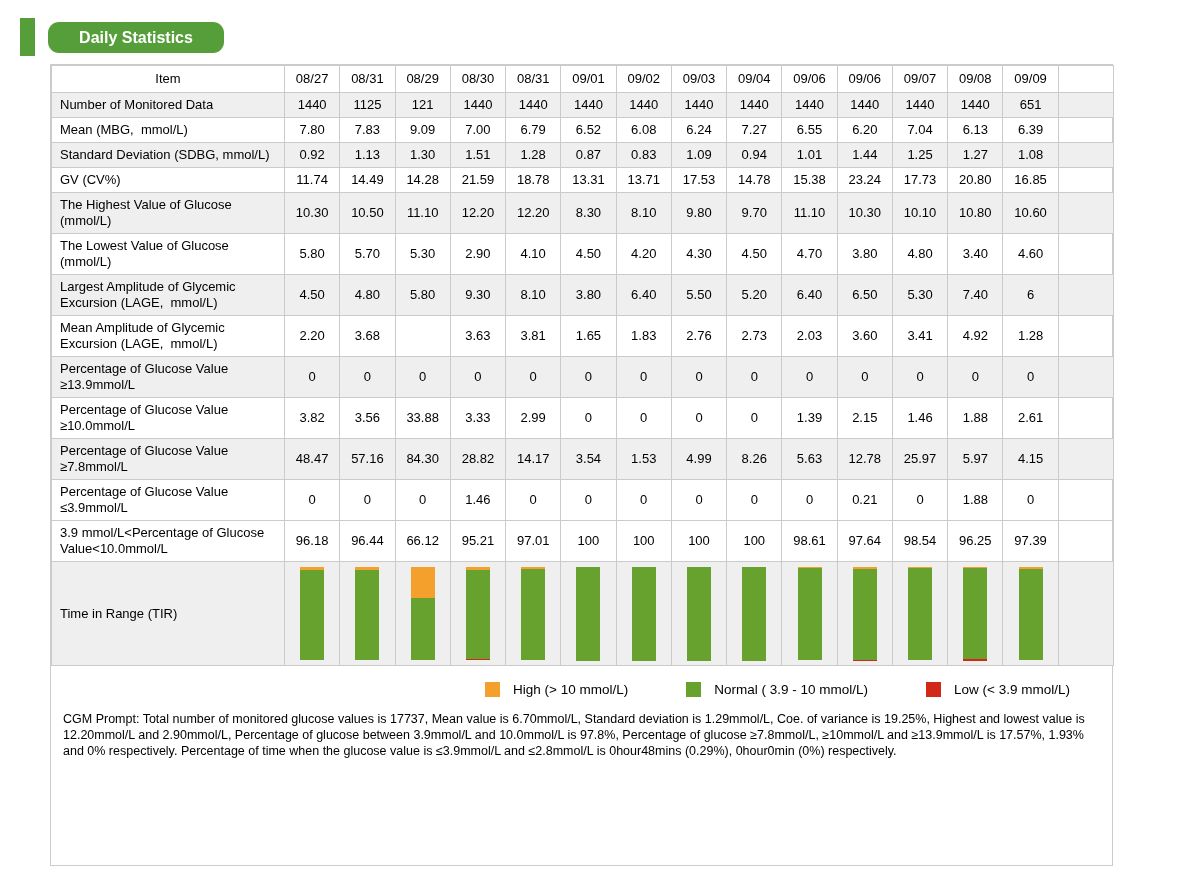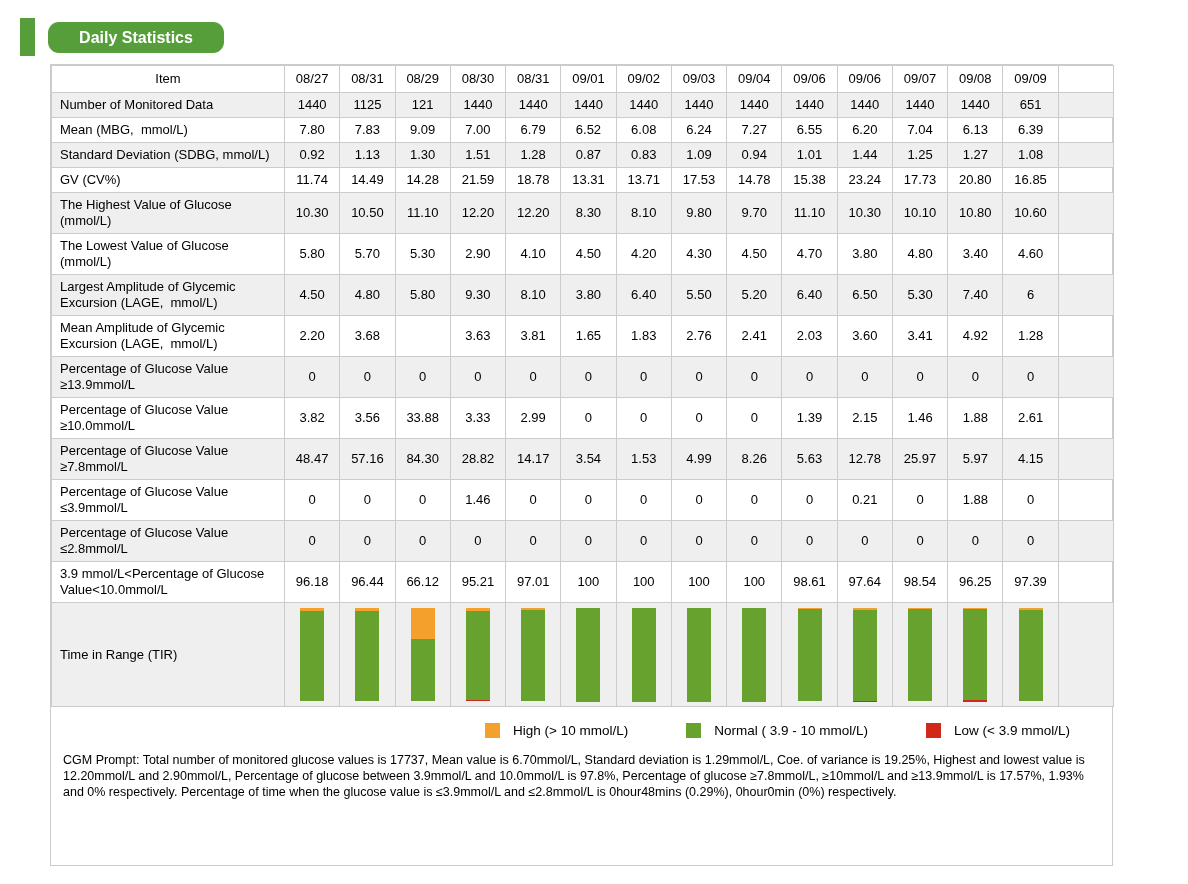--- a/index.html
+++ b/index.html
@@ -217,21 +217,21 @@
           <tr>
             <td class="label-cell">Mean Amplitude of Glycemic Excursion (LAGE,  mmol/L)</td>
             <td class="value-cell">2.20</td>
             <td class="value-cell">3.68</td>
             <td class="value-cell"></td>
             <td class="value-cell">3.63</td>
             <td class="value-cell">3.81</td>
             <td class="value-cell">1.65</td>
             <td class="value-cell">1.83</td>
             <td class="value-cell">2.76</td>
-            <td class="value-cell">2.41</td>
+            <td class="value-cell">2.73</td>
             <td class="value-cell">2.03</td>
             <td class="value-cell">3.60</td>
             <td class="value-cell">3.41</td>
             <td class="value-cell">4.92</td>
             <td class="value-cell">1.28</td>
             <td class="value-cell"></td>
           </tr>
           <tr class="alt">
             <td class="label-cell">Percentage of Glucose Value ≥13.9mmol/L</td>
             <td class="value-cell">0</td>
@@ -297,38 +297,20 @@
             <td class="value-cell">0</td>
             <td class="value-cell">0</td>
             <td class="value-cell">0</td>
             <td class="value-cell">0</td>
             <td class="value-cell">0.21</td>
             <td class="value-cell">0</td>
             <td class="value-cell">1.88</td>
             <td class="value-cell">0</td>
             <td class="value-cell"></td>
           </tr>
-          <tr class="alt">
-            <td class="label-cell">Percentage of Glucose Value ≤2.8mmol/L</td>
-            <td class="value-cell">0</td>
-            <td class="value-cell">0</td>
-            <td class="value-cell">0</td>
-            <td class="value-cell">0</td>
-            <td class="value-cell">0</td>
-            <td class="value-cell">0</td>
-            <td class="value-cell">0</td>
-            <td class="value-cell">0</td>
-            <td class="value-cell">0</td>
-            <td class="value-cell">0</td>
-            <td class="value-cell">0</td>
-            <td class="value-cell">0</td>
-            <td class="value-cell">0</td>
-            <td class="value-cell">0</td>
-            <td class="value-cell"></td>
-          </tr>
           <tr>
             <td class="label-cell">3.9 mmol/L&lt;Percentage of Glucose Value&lt;10.0mmol/L</td>
             <td class="value-cell">96.18</td>
             <td class="value-cell">96.44</td>
             <td class="value-cell">66.12</td>
             <td class="value-cell">95.21</td>
             <td class="value-cell">97.01</td>
             <td class="value-cell">100</td>
             <td class="value-cell">100</td>
             <td class="value-cell">100</td>

